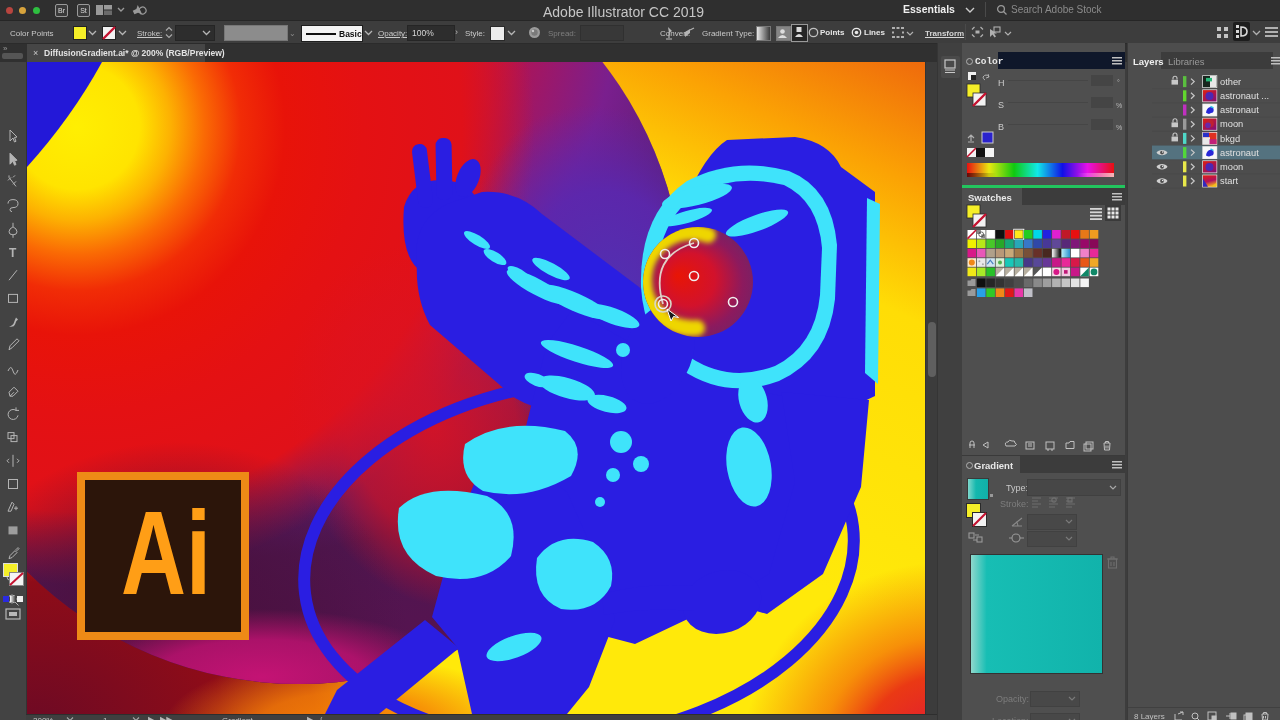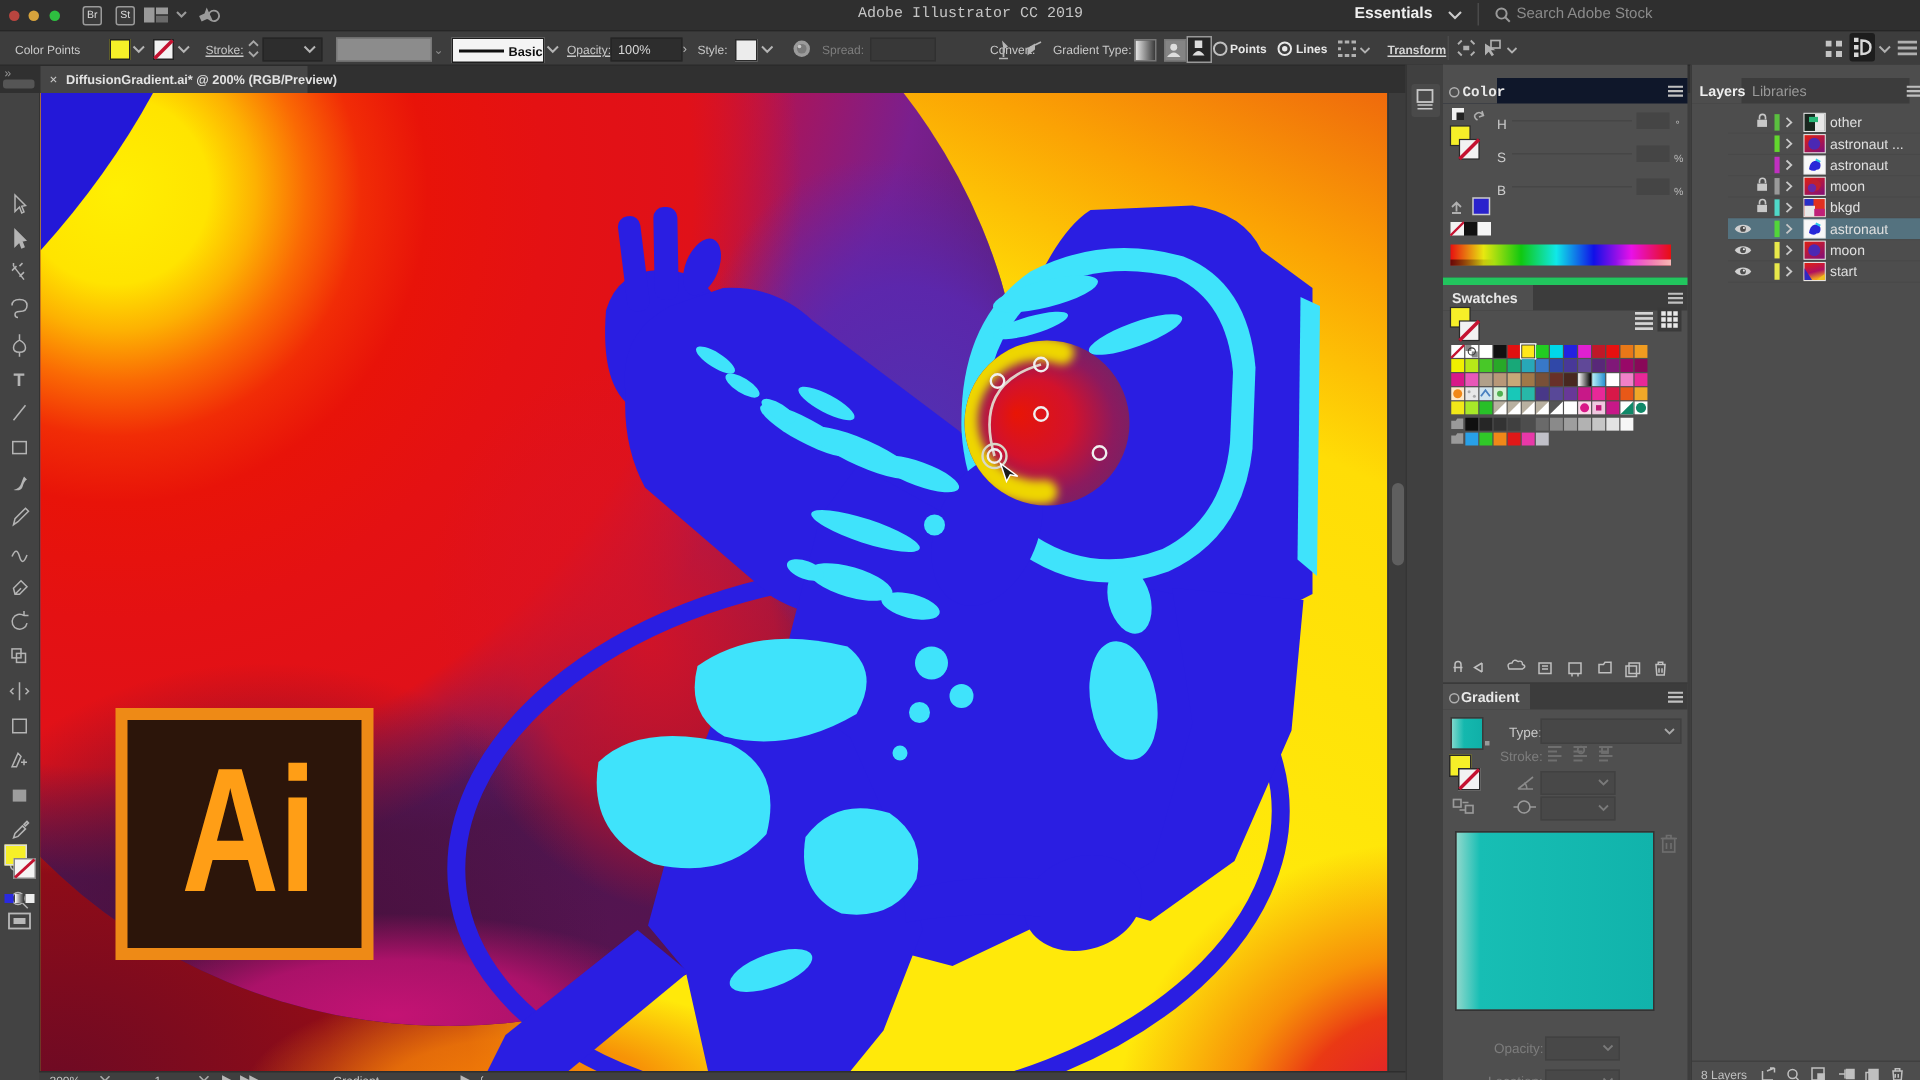--- a/index.html
+++ b/index.html
@@ -23,21 +23,21 @@
         <rect x="8" y="1" width="8" height="4.5" fill="#9a9a9a"></rect>
         <rect x="8" y="6.5" width="8" height="4.5" fill="#6a6a6a"></rect>
       <path d="M22,4 l3,3 l3,-3" stroke="#9a9a9a" stroke-width="1.4" fill="none"></path>
     </svg>
     <svg class="abs" style="left:131px;top:3px;" width="16" height="14" viewBox="0 0 16 14">
       <g stroke="#9a9a9a" stroke-width="1.2" fill="none" transform="rotate(-25 8 7)">
         <path d="M2,5 l4,0 l3,-3 l0,10 l-3,-3 l-4,0 z" fill="#9a9a9a" stroke="none"></path>
         <circle cx="11" cy="9" r="3.5"></circle>
       </g>
     </svg>
-    <div class="abs" style="left:572px;top:4px;color:#c6c6c6;font-size:10px;font-family:Liberation Mono, monospace;">Adobe Illustrator CC 2019</div>
+    <div class="abs" style="left:543px;top:4px;color:#c6c6c6;font-size:14px;">Adobe Illustrator CC 2019</div>
     <div class="abs" style="left:903px;top:3px;color:#efefef;font-size:10.5px;font-weight:bold;">Essentials</div>
     <svg class="abs" style="left:965px;top:7px;" width="10" height="7">
         <path d="M1,1 l4,4 l4,-4" stroke="#cccccc" stroke-width="1.4" fill="none"></path>
       </svg>
     <div class="abs" style="left:985px;top:2px;width:1px;height:15px;background:#4a4a4a;"></div>
     <svg class="abs" style="left:996px;top:4px;" width="12" height="12">
         <circle cx="5" cy="5" r="3.4" stroke="#9a9a9a" stroke-width="1.3" fill="none"></circle>
         <path d="M7.5,7.5 l3,3" stroke="#9a9a9a" stroke-width="1.3"></path>
       </svg>
     <div class="abs" style="left:1011px;top:4px;color:#8b8b8b;font-size:10px;">Search Adobe Stock</div>
@@ -472,21 +472,21 @@
           <rect x="5" y="79" width="9" height="9" fill="#f2f2f2"></rect>
             <line x1="5" y1="88" x2="14" y2="79" stroke="#c41230" stroke-width="1.6"></line>
           <rect x="14" y="79" width="9" height="9" fill="#111"></rect>
           <rect x="23" y="79" width="9" height="9" fill="#f5f5f5"></rect>
         </g>
       </svg>
       <div class="abs" style="left:5px;top:94px;width:147px;height:14px;background:linear-gradient(90deg,#e81010,#e8e810 15%,#10c810 32%,#10e8e8 48%,#1010e8 65%,#e810e8 82%,#e81010 100%);"></div>
       <div class="abs" style="left:5px;top:104px;width:147px;height:4px;background:linear-gradient(90deg,rgba(0,0,0,0.55),rgba(0,0,0,0) 20%,rgba(0,0,0,0) 75%,rgba(255,255,255,0.7));"></div>
     </div>
 
-    <div class="abs" style="left:0;top:142px;width:163px;height:17px;background:#3c3c3c;border-top:5px solid #22c55e;">
+    <div class="abs" style="left:0;top:142px;width:163px;height:17px;background:#3c3c3c;border-top:3px solid #22c55e;">
       <div class="abs" style="left:0;top:0;width:60px;height:17px;background:#4f4f4f;"></div>
       <div class="abs" style="left:6px;top:4px;color:#e8e8e8;font-size:9.5px;font-weight:bold;">Swatches</div>
       <svg class="abs" style="left:150px;top:5px;" width="10" height="8">
           <g fill="#c0c0c0">
             <rect y="0" width="10" height="1.5"></rect>
             <rect y="3" width="10" height="1.5"></rect>
             <rect y="6" width="10" height="1.5"></rect>
           </g>
         </svg>
     </div>

